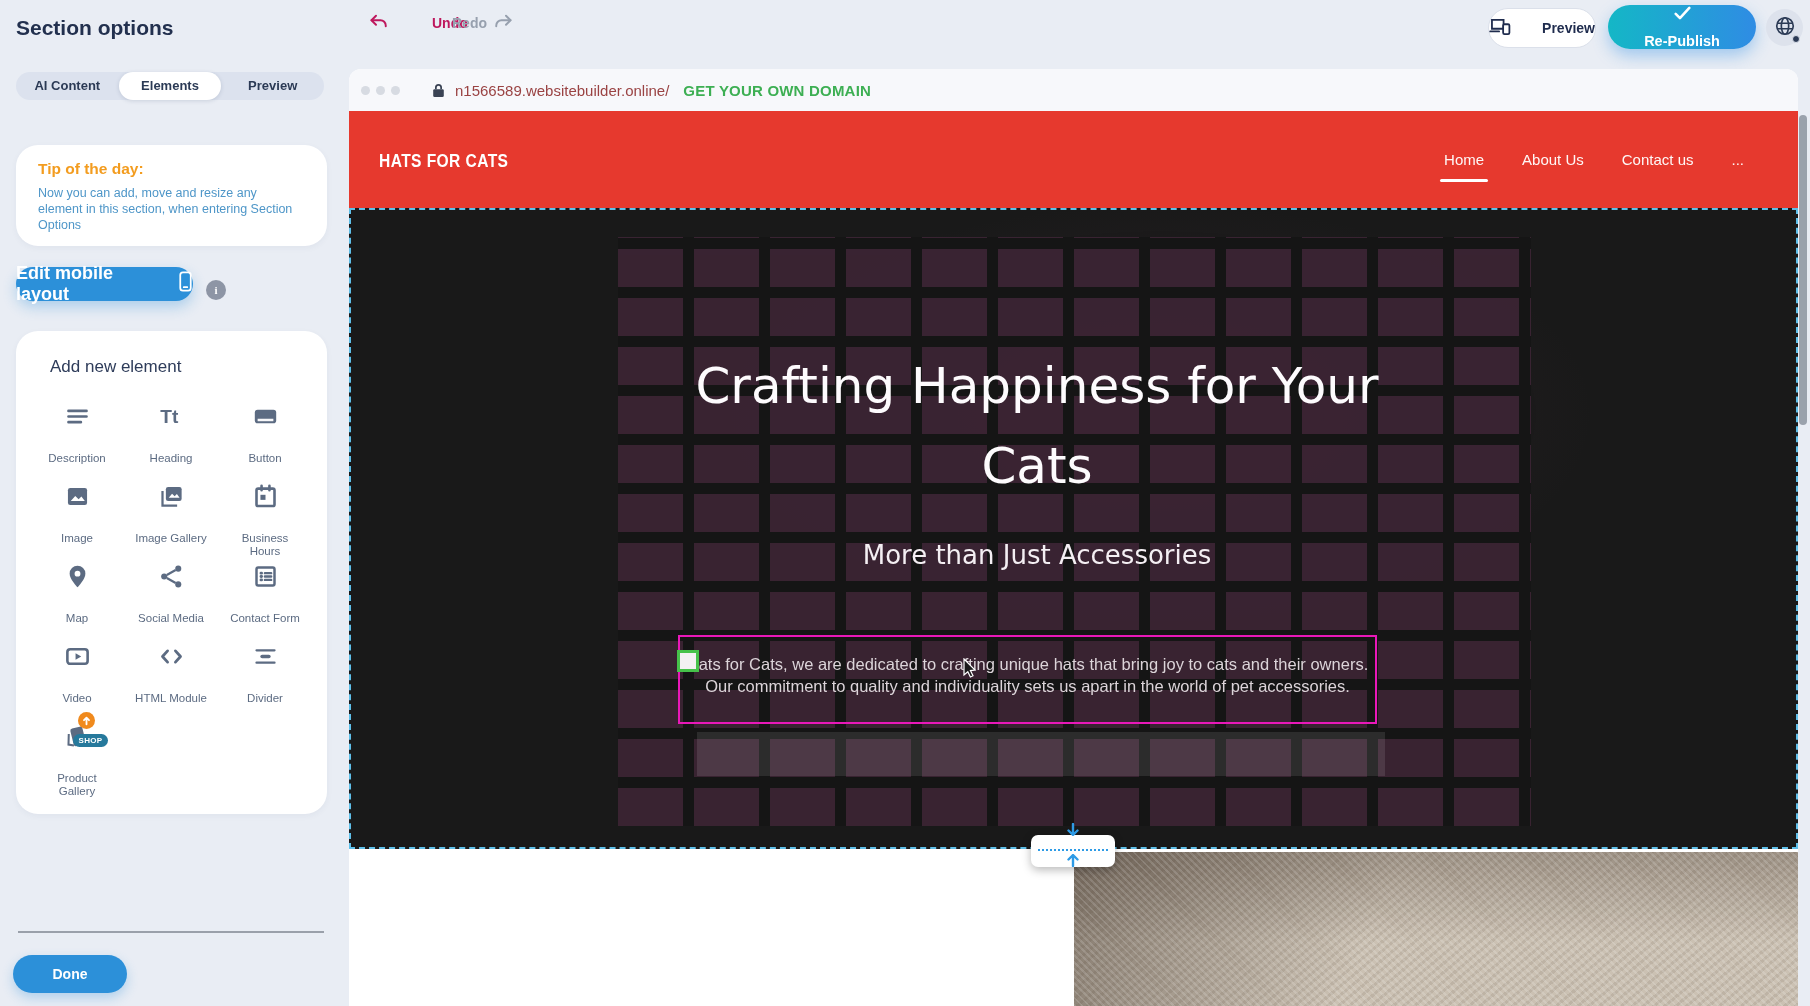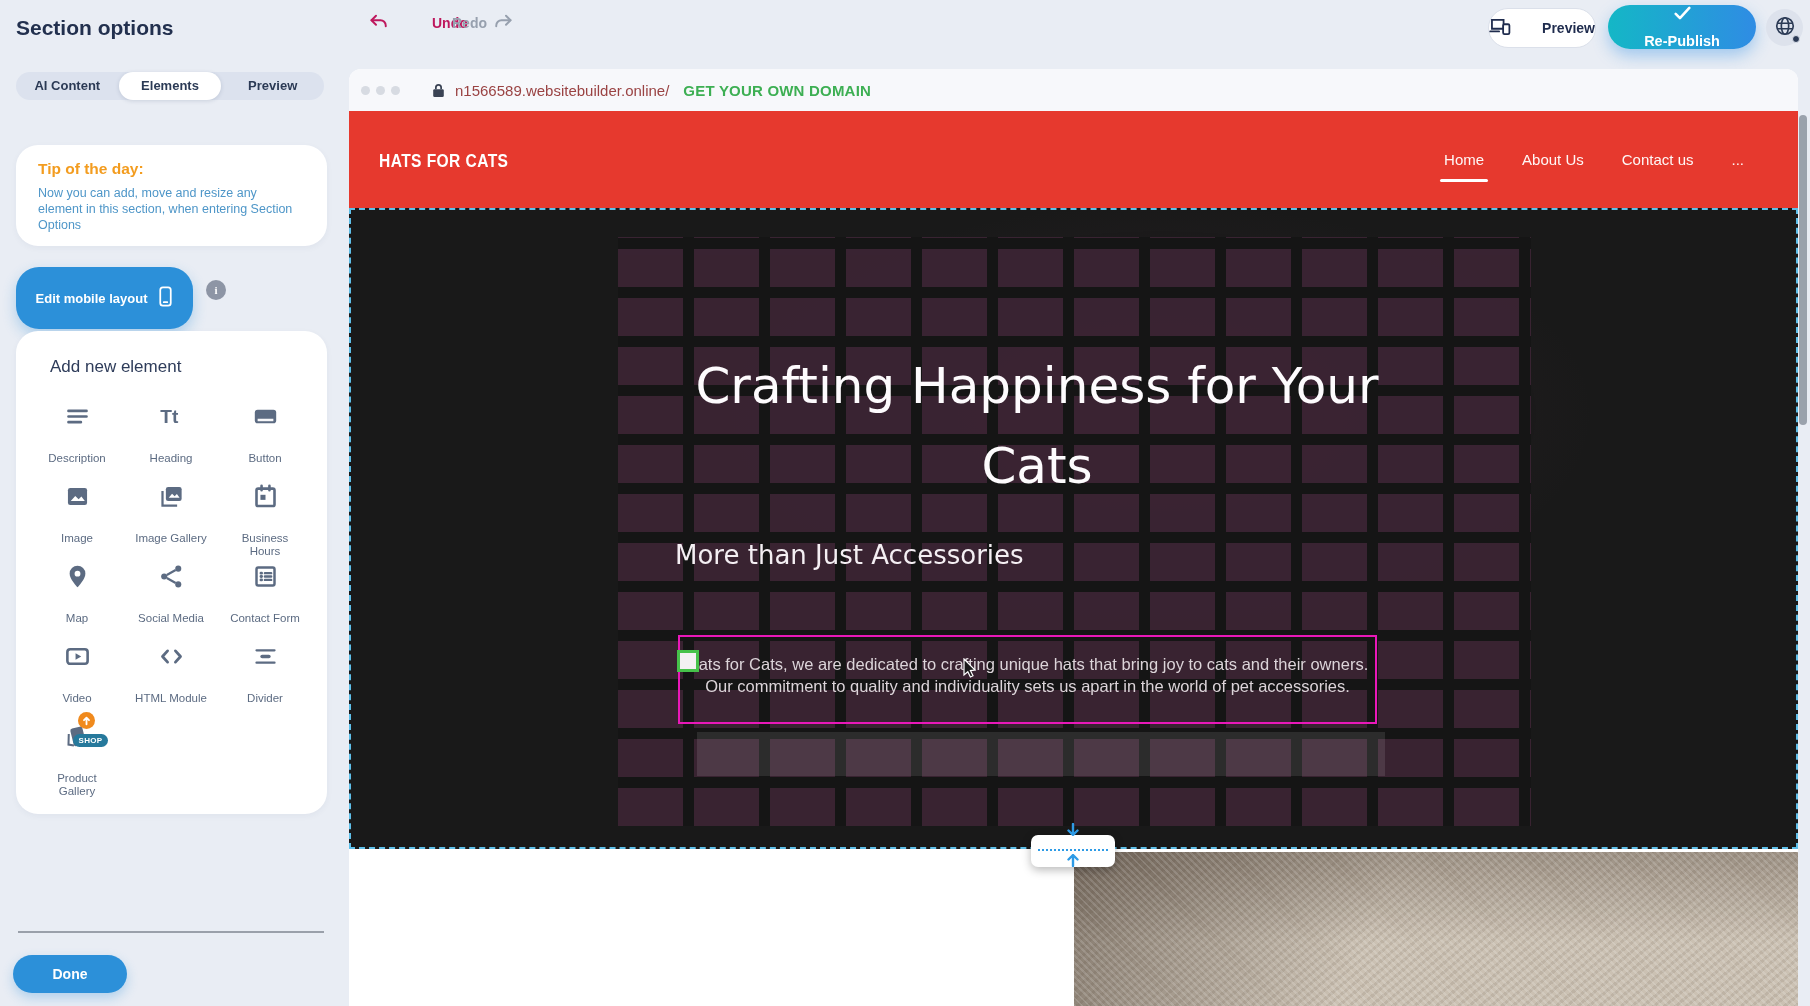--- a/index.html
+++ b/index.html
@@ -31,22 +31,22 @@
   
   .tabs { left:16px; top:72px; width:308px; height:28px; background:#dce2ee; border-radius:14px; display:flex; }
   .tab { flex:1; height:28px; line-height:28px; text-align:center; font-size:13px; font-weight:bold; color:#2b3a55; border-radius:14px; }
   .tab.active { background:#fff; box-shadow:0 1px 4px rgba(30,50,90,.15); }
 
   .card { background:#fff; border-radius:22px; box-shadow:0 2px 6px rgba(30,50,90,.05); }
   .tip-card { left:16px; top:145px; width:311px; height:101px; }
   .tip-title { position:absolute; left:22px; top:15px; color:#f39c1f; font-size:15.5px; font-weight:bold; }
   .tip-body  { position:absolute; left:22px; top:40px; width:262px; color:#4e96c8; font-size:12.5px; line-height:16px; }
 
-  .mobile-btn { left:16px; top:267px; width:177px; height:62px; border-radius:23px; background:#2c90d9;
-    display:flex; align-items:center; justify-content:center; gap:11px; color:#fff; font-size:13px; font-weight:bold;
+  .mobile-btn { left:16px; top:267px; width:177px; height:34px; border-radius:23px; background:#2c90d9;
+    display:flex; align-items:center; justify-content:center; gap:11px; color:#fff; font-size:18px; font-weight:bold;
     box-shadow:0 6px 14px rgba(44,144,217,.32); }
   .info-btn { left:206px; top:280px; width:20px; height:20px; border-radius:50%; background:#8d95a5;
     color:#fff; font-size:11px; font-weight:bold; display:flex; align-items:center; justify-content:center;
     font-family:"Liberation Serif", serif; }
 
   .add-card { left:16px; top:331px; width:311px; height:483px; }
   .add-title { position:absolute; left:34px; top:26px; font-size:17px; color:#2e3c5a; }
   .el-grid { position:absolute; left:14px; top:70px; width:282px; display:grid;
     grid-template-columns:repeat(3,1fr); grid-auto-rows:80px; }
   .el-item { display:flex; flex-direction:column; align-items:center; justify-content:flex-start; cursor:default; }
@@ -85,21 +85,21 @@
     background:radial-gradient(700px 340px at 56% 32%, rgba(118,58,88,.16), transparent 62%), #191919;
     border:2px dashed #5fc0ea; }
   .tile-grid { position:absolute; left:267px; top:27px; width:913px; height:589px;
     background-color:#ffffff;
     background-image:
       repeating-linear-gradient(90deg, #3b2433 0 65px, #151515 65px 76px),
       repeating-linear-gradient(0deg,  #3b2433 0 38px, #151515 38px 49px);
     background-blend-mode:darken; opacity:.96; }
   .hero-heading { position:absolute; left:324px; top:136px; width:724px; text-align:center;
     font-family:"DejaVu Sans", sans-serif; font-size:50px; line-height:80px; color:#fdfbfd; font-weight:normal; }
-  .hero-sub { position:absolute; left:324px; top:330px; width:724px; text-align:left;
+  .hero-sub { position:absolute; left:324px; top:330px; width:724px; text-align:center;
     font-family:"DejaVu Sans", sans-serif; font-size:26px; color:#f4eff3; }
   .overlay-band { position:absolute; left:346px; top:522px; width:688px; height:44px; background:rgba(255,255,255,.10); }
   .selected-el { position:absolute; left:327px; top:425px; width:699px; height:89px; border:2px solid #ea18b9; }
   .desc-text { margin-top:16px; text-align:center; font-size:16.5px; line-height:22px; color:#dcd4d9; }
   .drag-handle { position:absolute; left:-3px; top:13px; width:22px; height:22px; background:#f3f1f3; border:3px solid #46c24a; }
   .mouse-cursor { position:absolute; left:612px; top:448px; width:14px; height:20px; }
 
   
   .resize-handle { position:absolute; left:682px; top:766px; width:84px; height:32px; background:#fff;
     border-radius:7px; box-shadow:0 3px 10px rgba(0,0,0,.28); }

